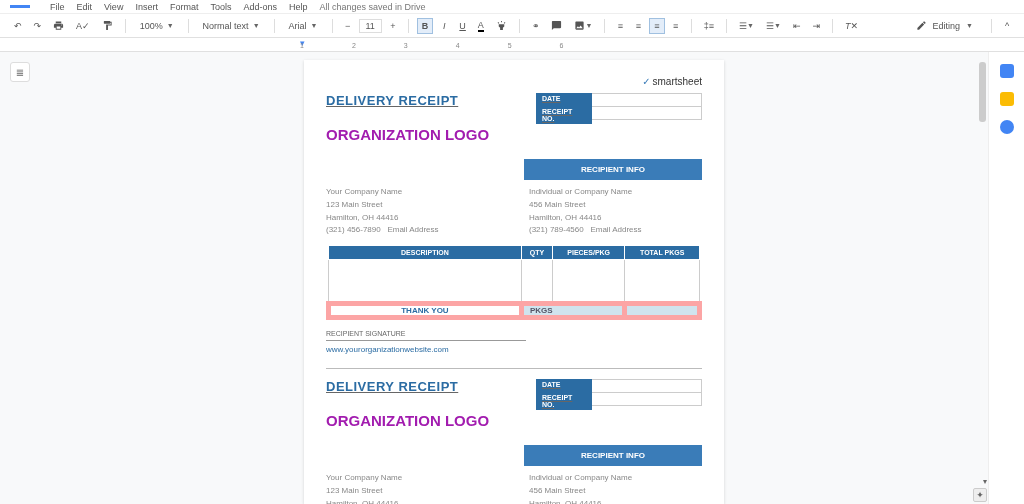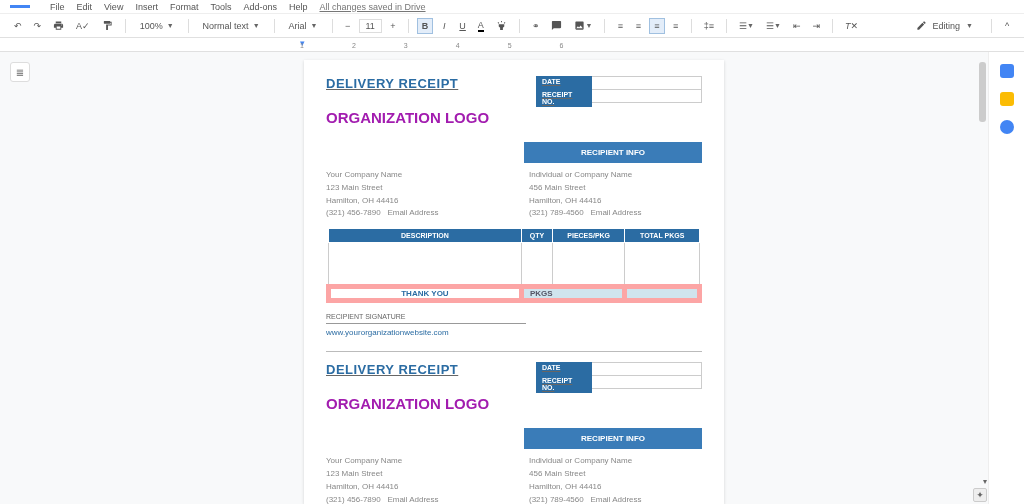--- a/index.html
+++ b/index.html
@@ -1,20 +1,20 @@
 <!DOCTYPE html>
 <html><head>
 <meta charset="utf-8">
 <style>
 * { margin: 0; padding: 0; box-sizing: border-box; }
 body { font-family: Arial, sans-serif; background: #f8f9fa; overflow: hidden; }
 
 .menubar { height: 14px; background: #fff; display: flex; align-items: center; padding: 0 10px; font-size: 9px; color: #555; gap: 12px; border-bottom: 1px solid #eee; }
 .menubar span { cursor: pointer; }
-.menubar .status { text-decoration: underline; color: #777; }
+.menubar .status { color: #777; }
 .menubar .logo-bar { width: 20px; height: 3px; background: #4285f4; margin-right: 8px; }
 
 .toolbar { height: 24px; background: #fff; display: flex; align-items: center; padding: 0 10px; gap: 4px; font-size: 9px; color: #555; border-bottom: 1px solid #e0e0e0; }
 .toolbar .sep { width: 1px; height: 14px; background: #ddd; margin: 0 4px; }
 .toolbar .btn { padding: 2px 4px; cursor: pointer; display: flex; align-items: center; justify-content: center; min-width: 14px; height: 16px; }
 .toolbar .btn.active { background: #e3edf9; border: 1px solid #a0c0e0; }
 .toolbar .dropdown { display: flex; align-items: center; gap: 4px; padding: 2px 6px; cursor: pointer; }
 .toolbar .arrow { font-size: 7px; color: #666; }
 .toolbar .spacer { flex: 1; }
 .toolbar .editing { display: flex; align-items: center; gap: 6px; margin-right: 10px; }
@@ -194,20 +194,21 @@
   </div>
 </div>
 
 <div class="workspace">
   <div class="left-gutter">
     <div class="outline-btn">≣</div>
   </div>
 
   <div class="canvas">
     <div class="page">
+      <div class="brand">smartsheet</div>
 
       <div class="hdr-row">
         <div>
           <div class="title">DELIVERY RECEIPT</div>
         </div>
         <div class="kv-stack">
           <div class="kv-box">
               <div class="kv-label">DATE</div>
               <div class="kv-val"></div>
             </div>

